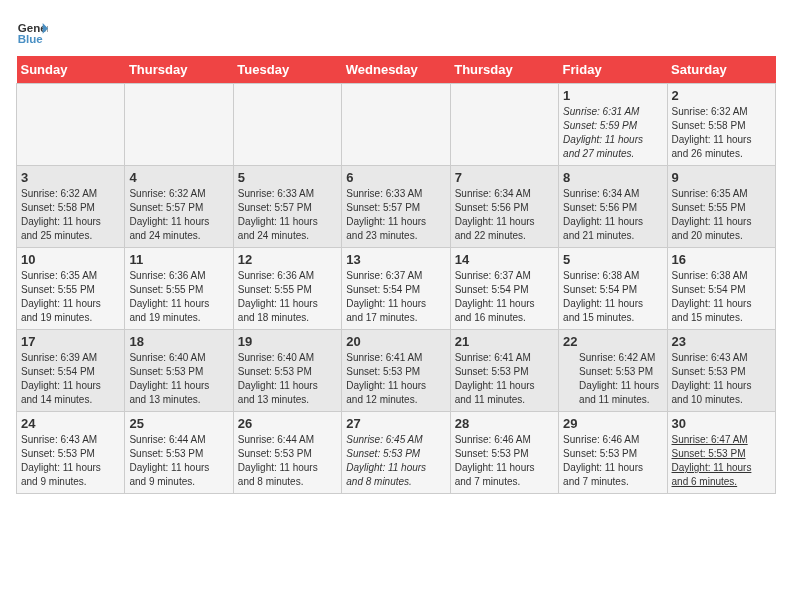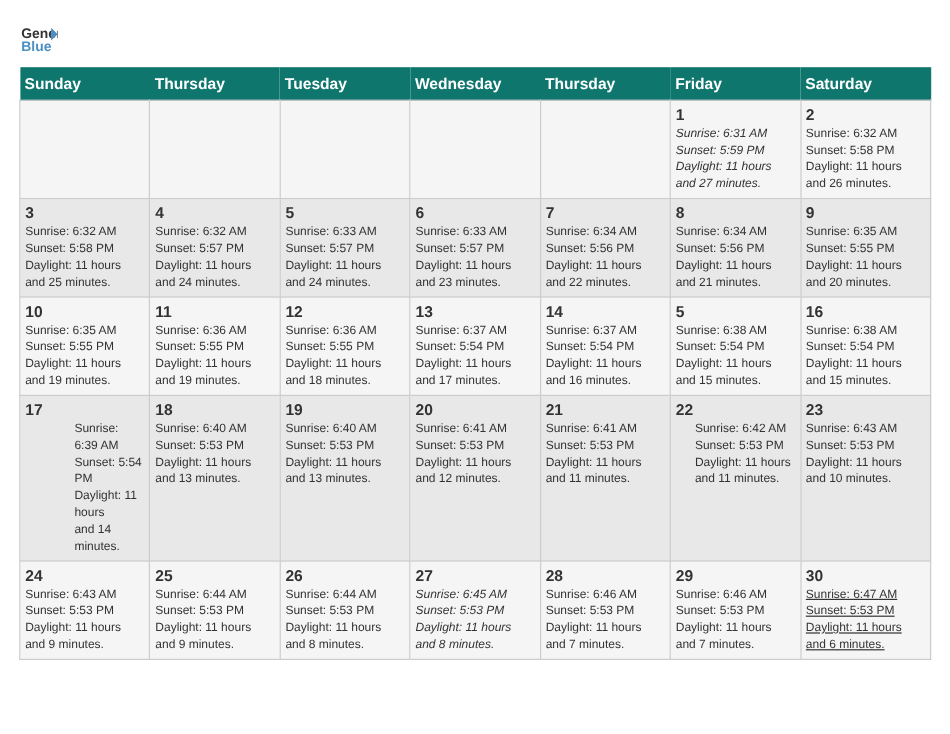--- a/index.html
+++ b/index.html
@@ -37,21 +37,21 @@
       font-size: 16px;
       font-weight: normal;
       color: #555;
     }
     table {
       width: 100%;
       border-collapse: collapse;
       font-size: 11px;
     }
     thead tr th {
-      background-color: #0f766e;
+      background-color: #ef4444;
       color: #fff;
       padding: 6px 4px;
       text-align: left;
       font-size: 13px;
       font-weight: bold;
     }
     tbody tr td {
       border: 1px solid #ccc;
       padding: 4px;
       vertical-align: top;
@@ -229,21 +229,21 @@
           <span class="day-num">16</span>
           <div class="day-info" style="white-space: pre-line;">Sunrise: 6:38 AM
 Sunset: 5:54 PM
 Daylight: 11 hours
 and 15 minutes.</div>
         </td>
       </tr>
       <tr>
         <td>
           <span class="day-num">17</span>
-          <div class="day-info" style="white-space: pre-line; margin-left: 41px;">Sunrise: 6:39 AM
+          <div class="day-info" style="white-space: pre-line;">Sunrise: 6:39 AM
 Sunset: 5:54 PM
 Daylight: 11 hours
 and 14 minutes.</div>
         </td>
         <td>
           <span class="day-num">18</span>
           <div class="day-info" style="white-space: pre-line;">Sunrise: 6:40 AM
 Sunset: 5:53 PM
 Daylight: 11 hours
 and 13 minutes.</div>

